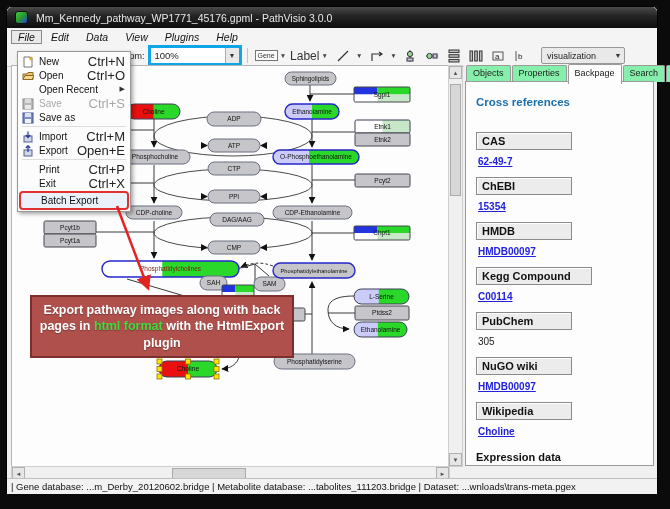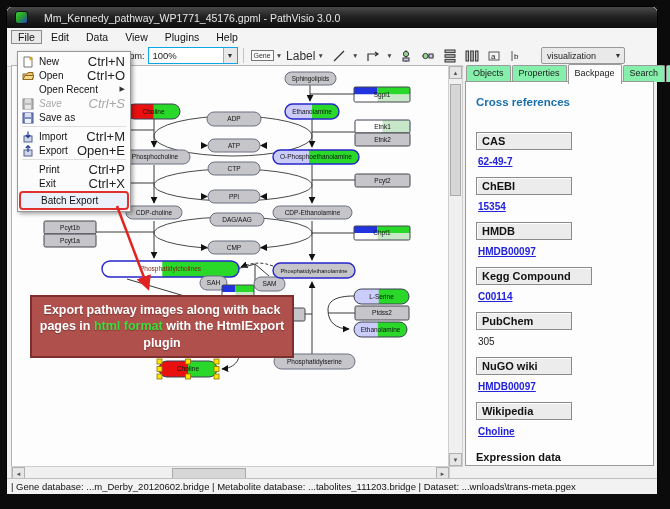--- a/index.html
+++ b/index.html
@@ -2,33 +2,33 @@
 <html style="--heading-color: #1b6fad; --link-color: #2222dd; --callout-bg: #af504c; --callout-border: #7c2f2c; --callout-hl: #3ddd3d;"><head>
 <meta charset="utf-8">
 <style>
   html,body{margin:0;padding:0;width:670px;height:509px;overflow:hidden;background:#0b0b0b;
     font-family:"Liberation Sans",sans-serif;-webkit-font-smoothing:antialiased;}
   .window{position:absolute;left:6px;top:6px;width:650px;height:486px;background:#f0f0f0;
     border:1px solid #000;border-radius:5px 5px 0 0;}
   
   .titlebar{position:absolute;left:0;top:0;right:0;height:21px;border-radius:5px 5px 0 0;
     background:linear-gradient(#4a4a4a,#232323 45%,#0e0e0e);display:flex;align-items:center;
-    padding-left:8px;gap:16px;color:#e8e8e8;font-size:10.5px;}
+    padding-left:8px;gap:8px;color:#e8e8e8;font-size:10.5px;}
   .app-icon{width:11px;height:11px;border-radius:3px;background:linear-gradient(135deg,#3bd13b 0%,#2aa02a 45%,#2244cc 100%);
     border:1px solid #111;flex:0 0 auto;}
   
   .menubar{position:absolute;left:0;top:21px;right:0;height:17px;background:#f4f4f4;
-    border-bottom:1px solid #dcdcdc;display:flex;align-items:center;font-size:10.5px;color:#111;padding-left:4px;}
+    border-bottom:1px solid #dcdcdc;display:flex;align-items:center;font-size:10.5px;color:#111;padding-left:4px;font-style:italic;}
   .menubar .m{padding:1px 8px;margin-right:1px;}
   .menubar .m.open{border:1px solid #8a8a8a;background:#e9e9e9;padding:0 6px;}
   
   .toolbar{position:absolute;left:0;top:38px;right:0;height:21px;background:#f4f4f4;
     border-bottom:1px solid #c9c9c9;display:flex;align-items:center;font-size:9.5px;color:#222;padding-left:112px;}
   .tb-label{margin-right:3px;font-size:9px;}
-  .combo{height:15px;background:#fff;border:1px solid #0ea5e9;display:flex;align-items:center;position:relative;}
+  .combo{height:15px;background:#fff;border:3px solid #0ea5e9;display:flex;align-items:center;position:relative;}
   .combo .cv{padding:0 4px;font-size:9.5px;}
   .combo .ca{width:13px;height:100%;border-left:1px solid #aaa;background:#e8e8e8;display:flex;align-items:center;justify-content:center;font-size:7px;color:#333;margin-left:auto;}
   .zoomcombo{width:88px;}
   .sep{width:1px;height:15px;background:#c4c4c4;margin:0 5px;}
   .tbtn{display:flex;align-items:center;height:16px;margin:0 2px;gap:2px;color:#333;}
   .tbtn .box{border:1px solid #777;background:#fbfbfb;font-size:7px;padding:1px 2px;}
   .tbtn .lbl{font-size:12px;}
   .tbtn .da{font-size:6.5px;color:#444;}
   .ticon{width:14px;height:14px;margin:0 4px;flex:0 0 auto;}
   .vizcombo{position:absolute;left:534px;top:2px;width:82px;height:15px;background:#e9e9e9;border:1px solid #999;
@@ -65,21 +65,21 @@
   .bp-footer{font-weight:bold;font-size:11px;color:#111;margin-top:14px;}
   
   .statusbar{position:absolute;left:0;right:0;top:471px;height:15px;background:#f2f2f2;border-top:1px solid #c0c0c0;
     font-size:9.5px;color:#111;display:flex;align-items:center;padding-left:4px;white-space:nowrap;overflow:hidden;}
   
   .file-menu{position:absolute;left:10px;top:44px;width:110px;background:#fcfcfc;border:1px solid #979797;
     box-shadow:2px 2px 4px rgba(0,0,0,.35);z-index:40;padding:2px 1px;}
   .menu-item{display:flex;align-items:center;height:14px;padding:0 4px 0 3px;font-size:10px;color:#111;position:relative;}
   .menu-item .mi-icon{width:14px;height:11px;margin-right:3px;flex:0 0 auto;}
   .menu-item .mi-short{margin-left:auto;font-size:13px;color:#222;padding-left:6px;}
-  .menu-item.disabled,.menu-item.disabled .mi-short{color:#a8a8a8;font-style:italic;}
+  .menu-item.disabled,.menu-item.disabled .mi-short{color:#a8a8a8;}
   .menu-item .mi-sub{margin-left:auto;font-size:7px;color:#333;}
   .menu-sep{height:1px;background:#ddd;margin:2px 3px;}
   .menu-item.highlighted{outline:2px solid #e03030;background:#eaf1fb;margin:3px 2px 1px 2px;height:15px;border-radius:2px;}
   
   .callout{position:absolute;left:30px;top:295px;width:252px;z-index:30;background:var(--callout-bg,#af504c);
     border:2px solid var(--callout-border,#7c2f2c);color:#fff;font-weight:bold;font-size:12.5px;line-height:1.3;
     text-align:center;padding:5px 4px;text-shadow:0 1px 1px rgba(0,0,0,.3);}
   .callout .hl{color:var(--callout-hl,#3ddd3d);}
   
   #annot-svg{position:absolute;left:0;top:0;z-index:50;pointer-events:none;}

